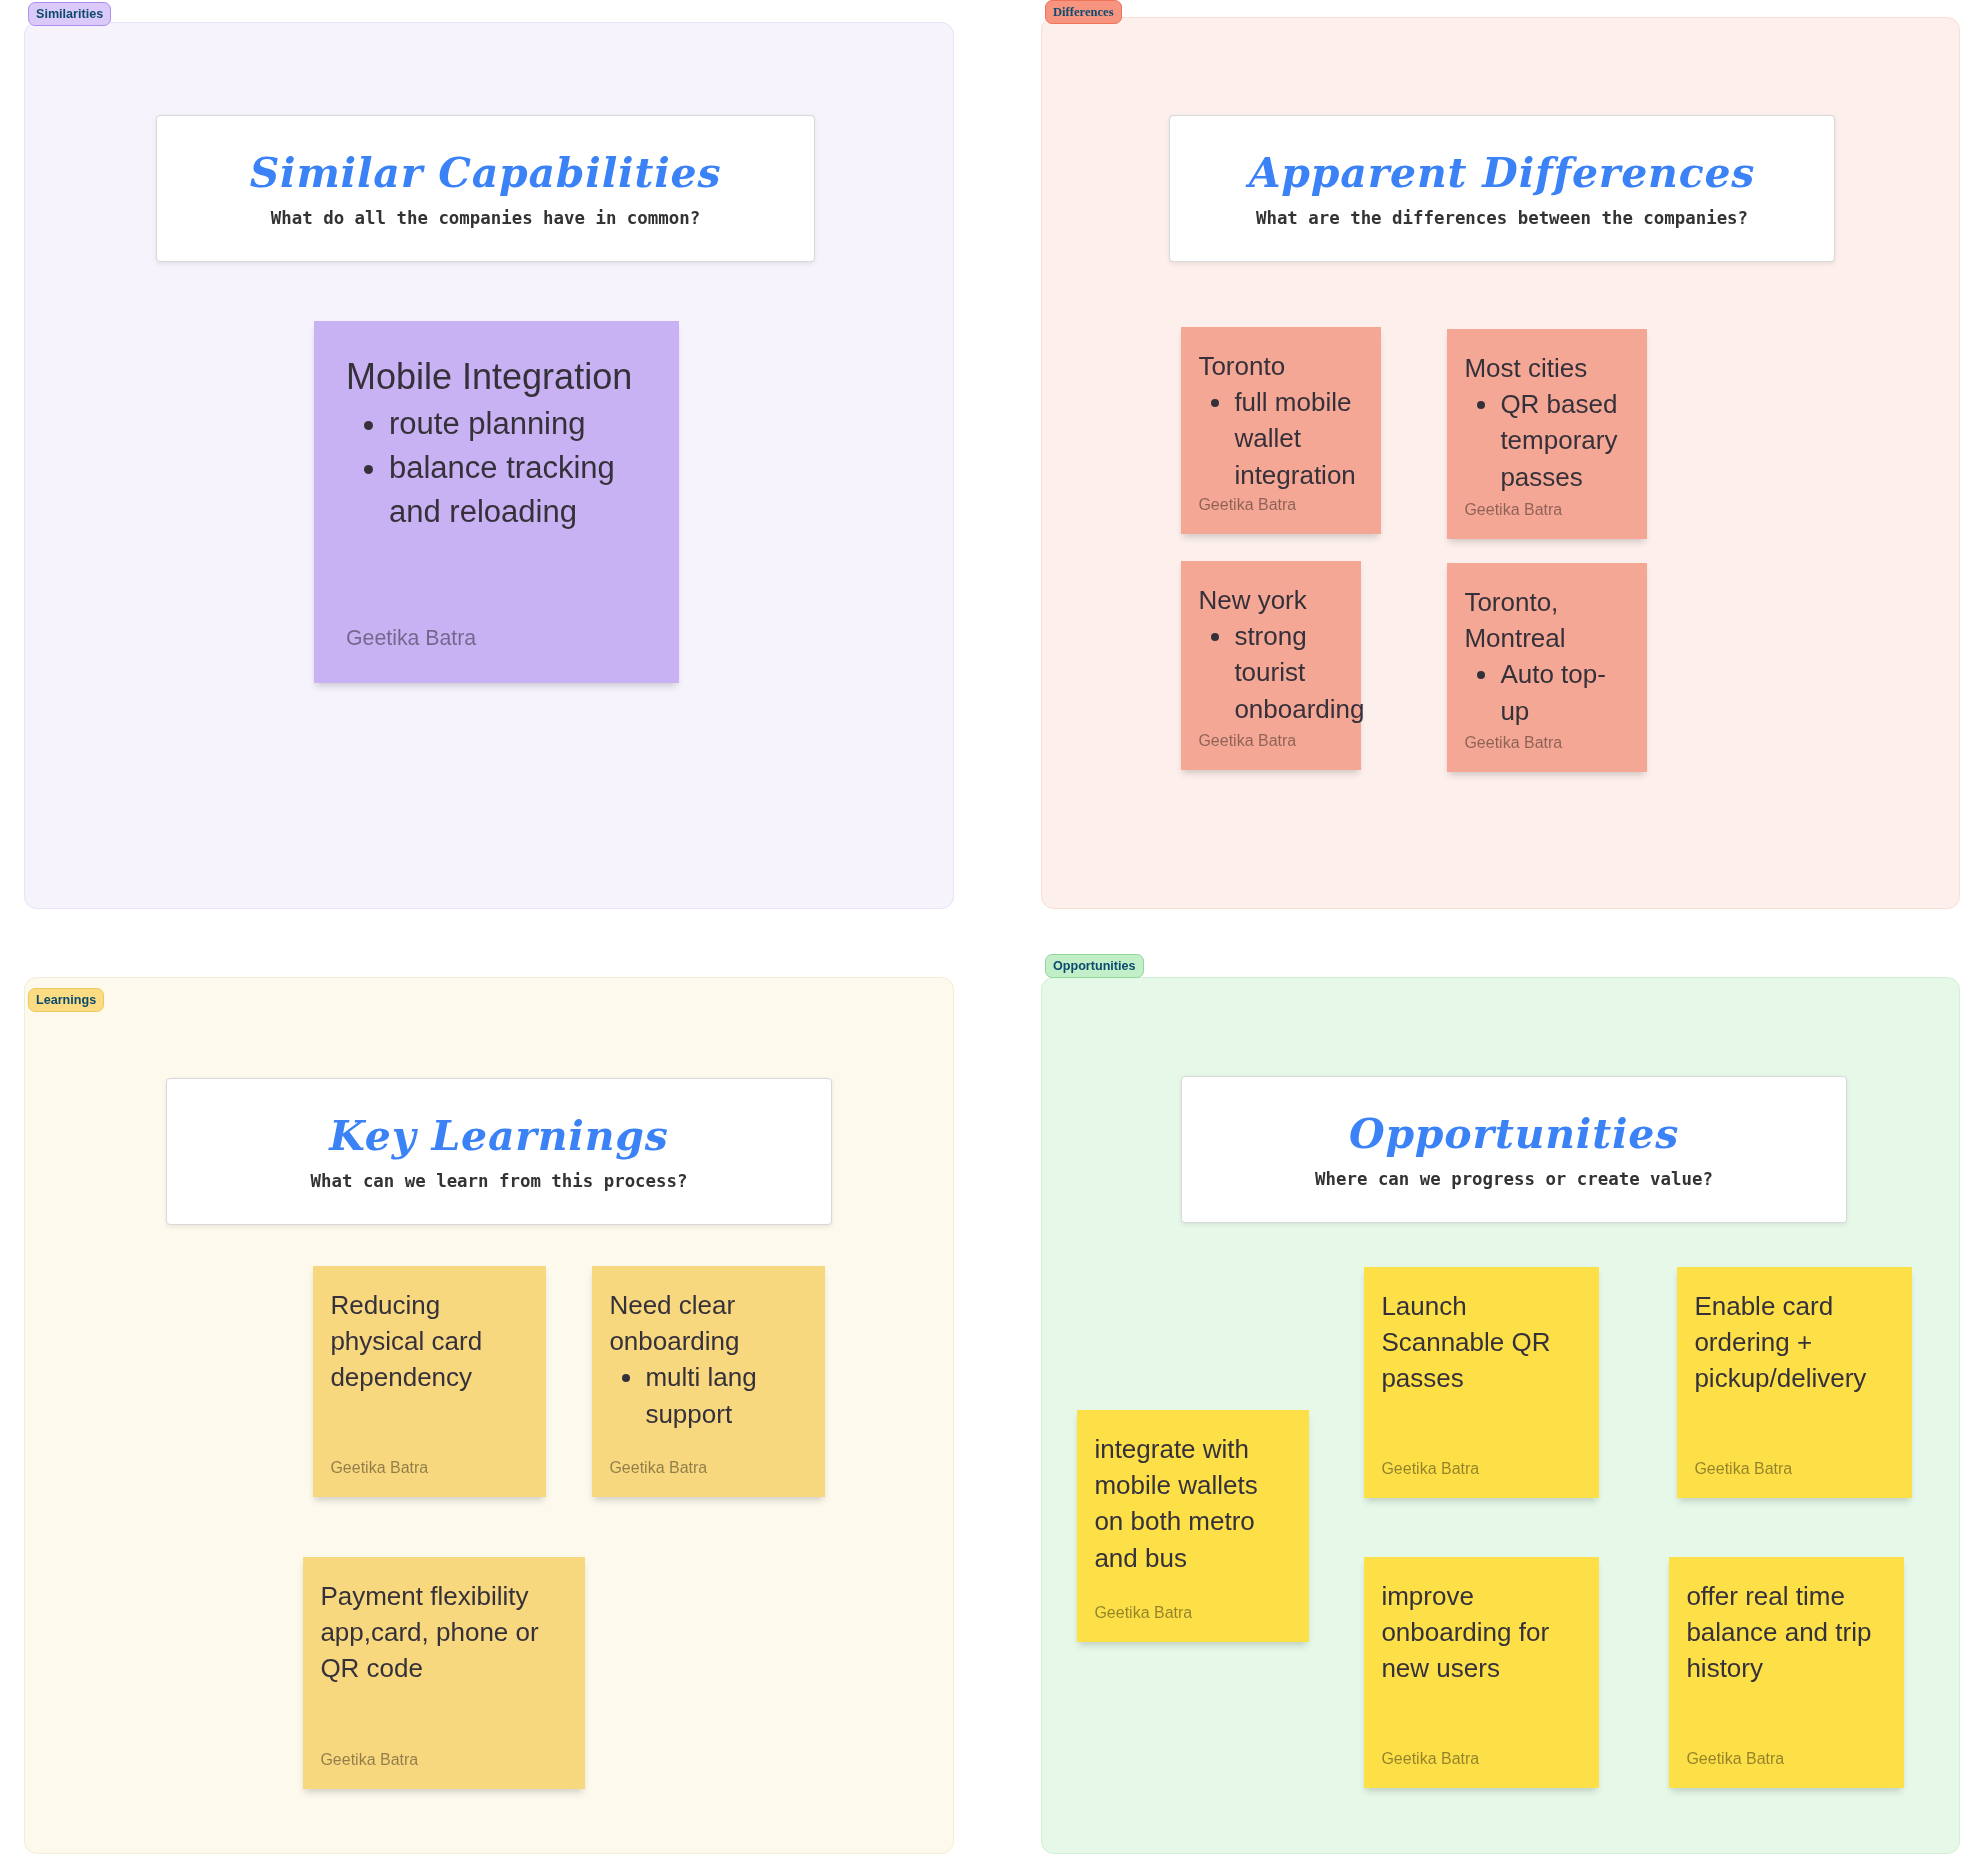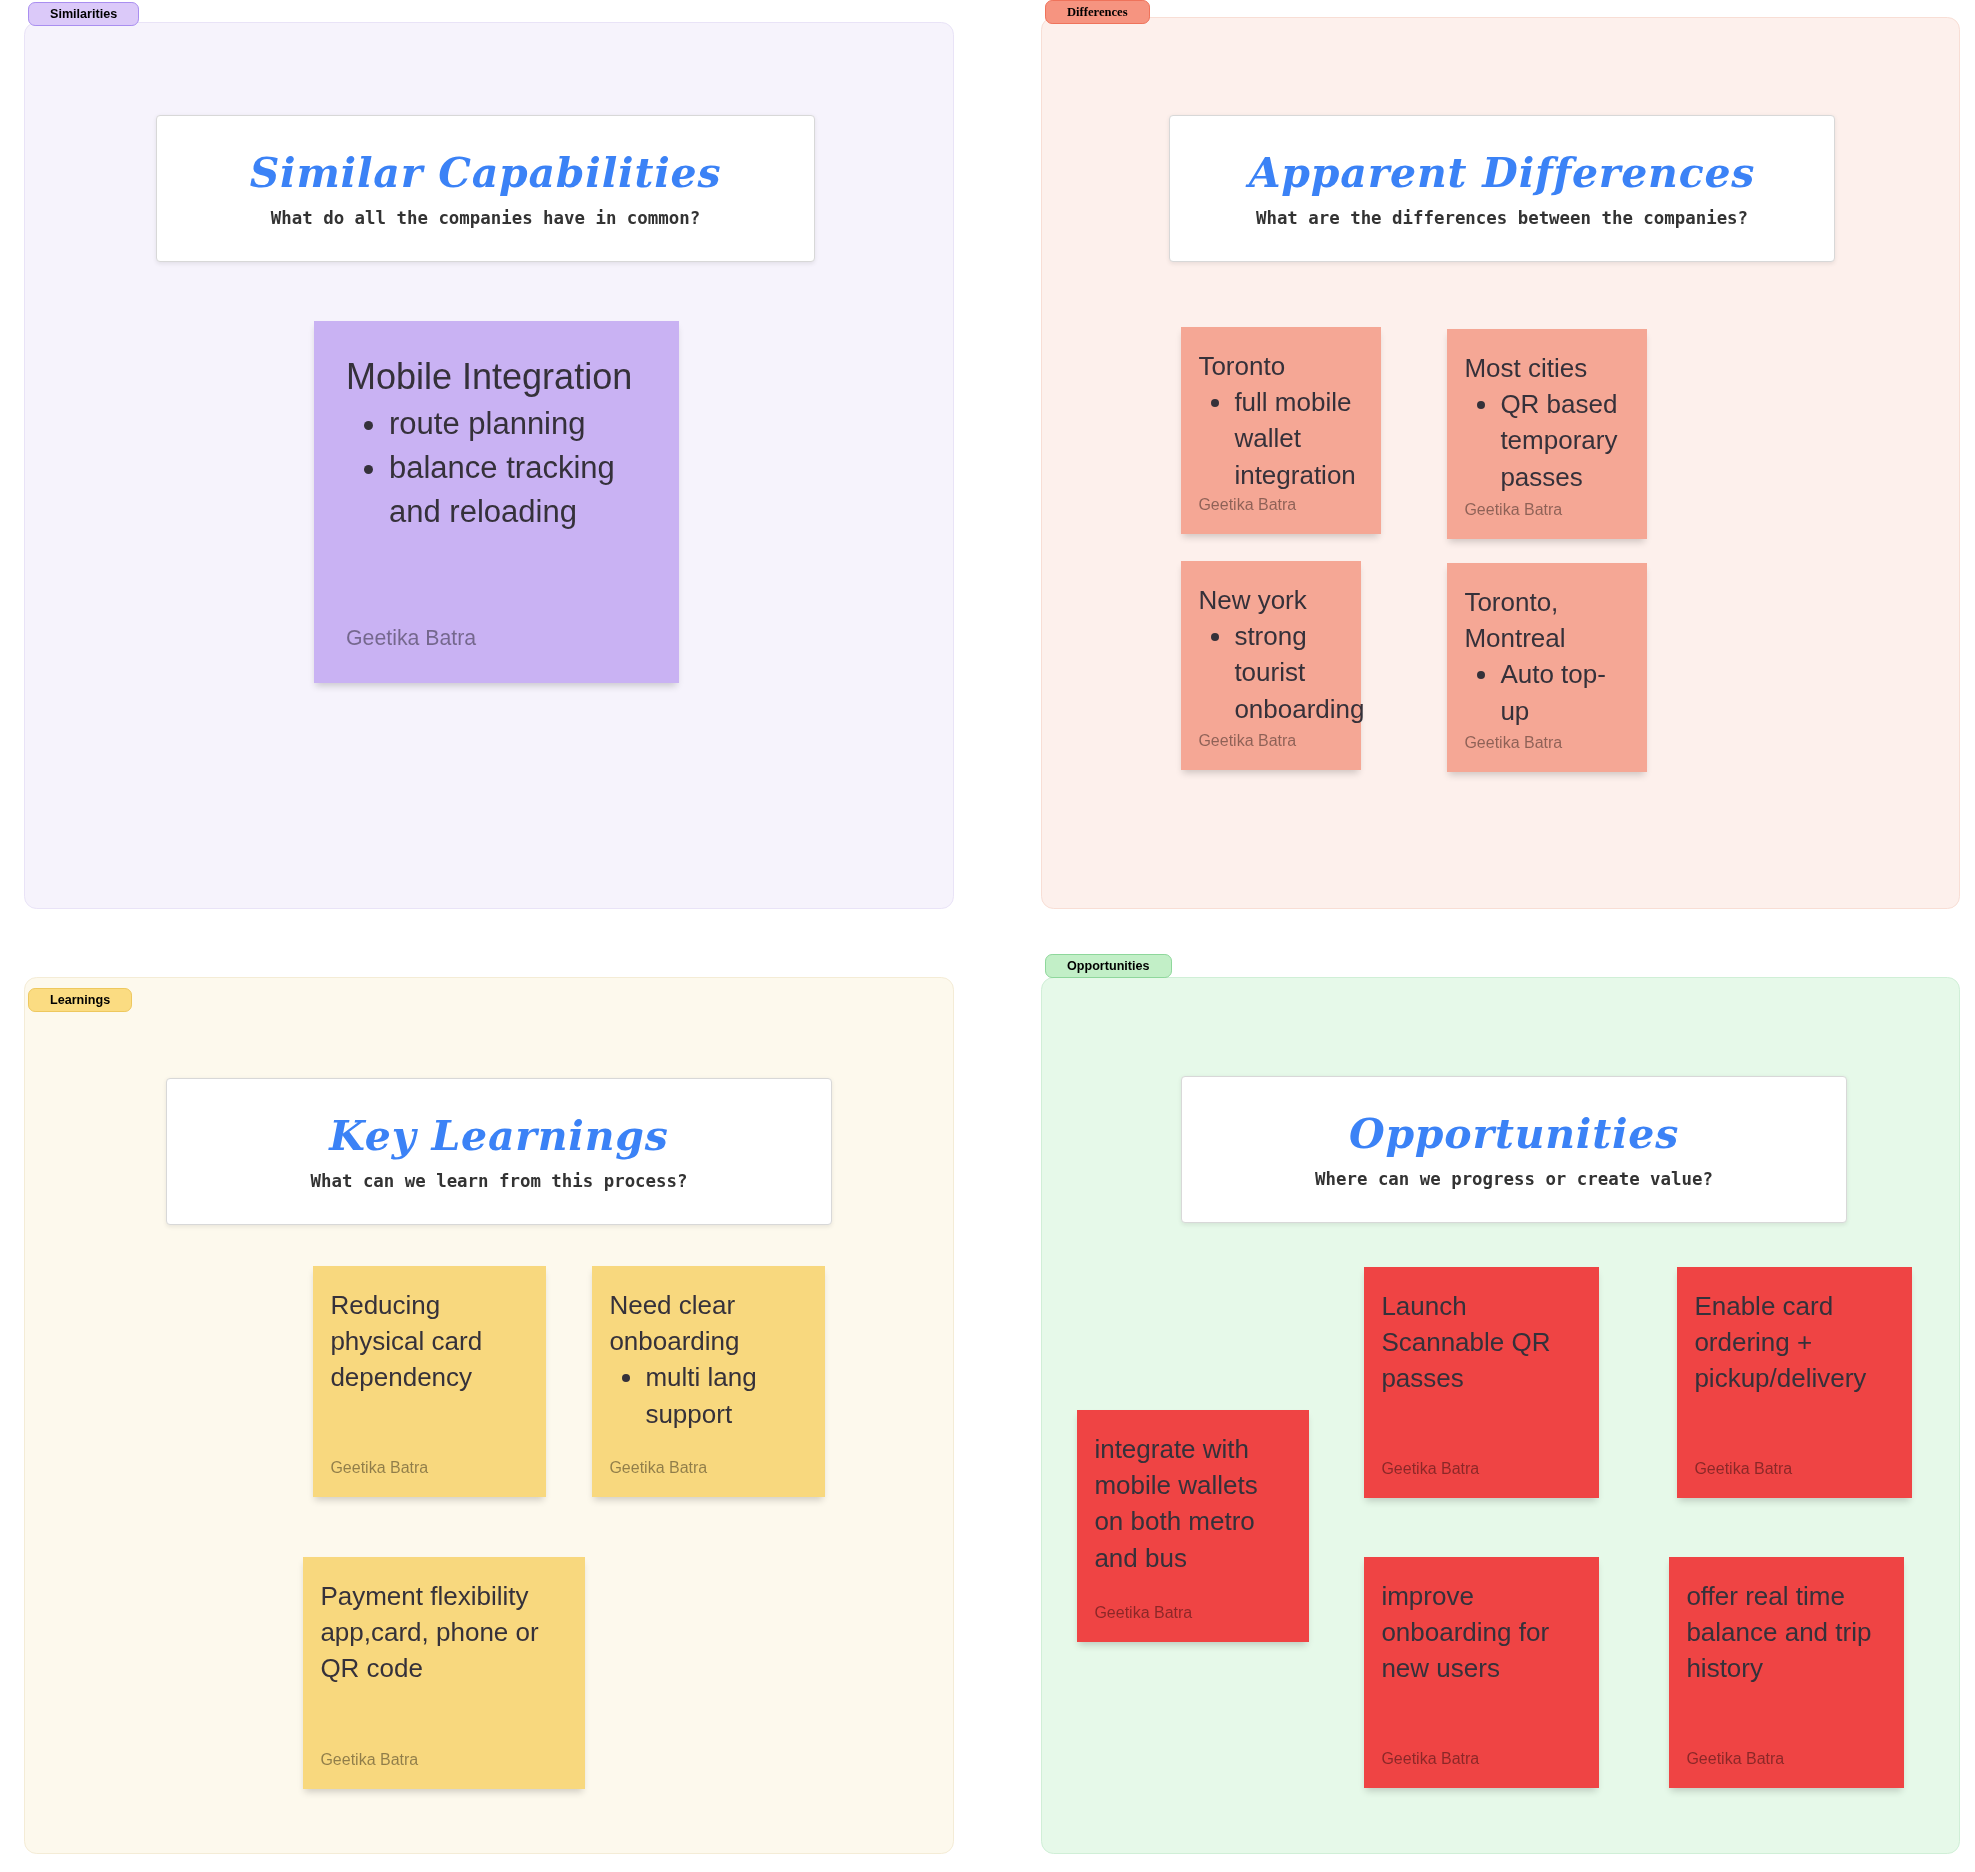--- a/index.html
+++ b/index.html
@@ -4,40 +4,40 @@
 <style>
   html,body{margin:0;padding:0;background:#ffffff;}
   .board{position:relative;width:1975px;height:1873px;background:#ffffff;overflow:hidden;
          font-family:"Liberation Sans",sans-serif;}
   .panel{position:absolute;border-radius:12.6px;border:0.8px solid transparent;}
   .panel.sim{background:#f6f3fc;border-color:#e9e3f7;}
   .panel.dif{background:#fdf0ec;border-color:#f8ded5;}
   .panel.lea{background:#fdf9ed;border-color:#f4ecd6;}
   .panel.opp{background:#e6f9e9;border-color:#d0efd7;}
 
-  .tag{position:absolute;height:22px;line-height:22px;padding:0 21px;border-radius:7.1px;
-       font-size:12.6px;font-weight:600;color:#000000;border:1.2px solid;white-space:nowrap;}
+  .tag{position:absolute;height:22px;line-height:22px;padding:0 7px;border-radius:7.1px;
+       font-size:12.6px;font-weight:600;color:#0c4a6e;border:1.2px solid;white-space:nowrap;}
   .tag.sim{background:#dbc9f9;border-color:#a98ef0;}
   .tag.dif{background:#f69480;border-color:#ef735b;font-family:Liberation Serif, serif;}
   .tag.lea{background:#fbdc82;border-color:#eec85e;margin-top:34px;}
   .tag.opp{background:#c2efc7;border-color:#8ed79b;}
 
   .title-card{position:absolute;background:#ffffff;border:1.6px solid #d8d8d8;border-radius:4px;
               box-shadow:0 1.6px 4px rgba(0,0,0,0.08);display:flex;flex-direction:column;
               align-items:center;justify-content:center;text-align:center;}
   .tc-title{font-family:"DejaVu Serif",serif;font-style:italic;font-weight:700;
             font-size:41px;color:#3b82f6;letter-spacing:0.8px;}
   .tc-sub{font-family:"DejaVu Sans Mono",monospace;font-weight:700;font-size:17.4px;
           color:#333333;margin-top:11px;}
 
   .note{position:absolute;box-shadow:0 4.7px 7.1px -1.6px rgba(0,0,0,0.18);color:#35313a;}
   .note.purple{background:#c9b2f3;}
   .note.salmon{background:#f5a795;}
   .note.yellow{background:#f8d87e;}
-  .note.green{background:#ef4444;}
+  .note.green{background:#fde047;}
 
   .note .body{position:absolute;top:0;left:0;right:0;}
   .note.small .body{padding:20.5px 17.4px 0 17.4px;}
   .note.big   .body{padding:32px 32px 0 32px;}
   .note-title{font-size:26px;line-height:1.4;}
   .note.big .note-title{font-size:36px;line-height:1.35;}
   .note-bullets{margin:0;padding-left:36px;}
   .note.big .note-bullets{padding-left:43px;}
   .note-bullets li{font-size:26px;line-height:1.4;}
   .note.big .note-bullets li{font-size:31px;line-height:1.42;}

